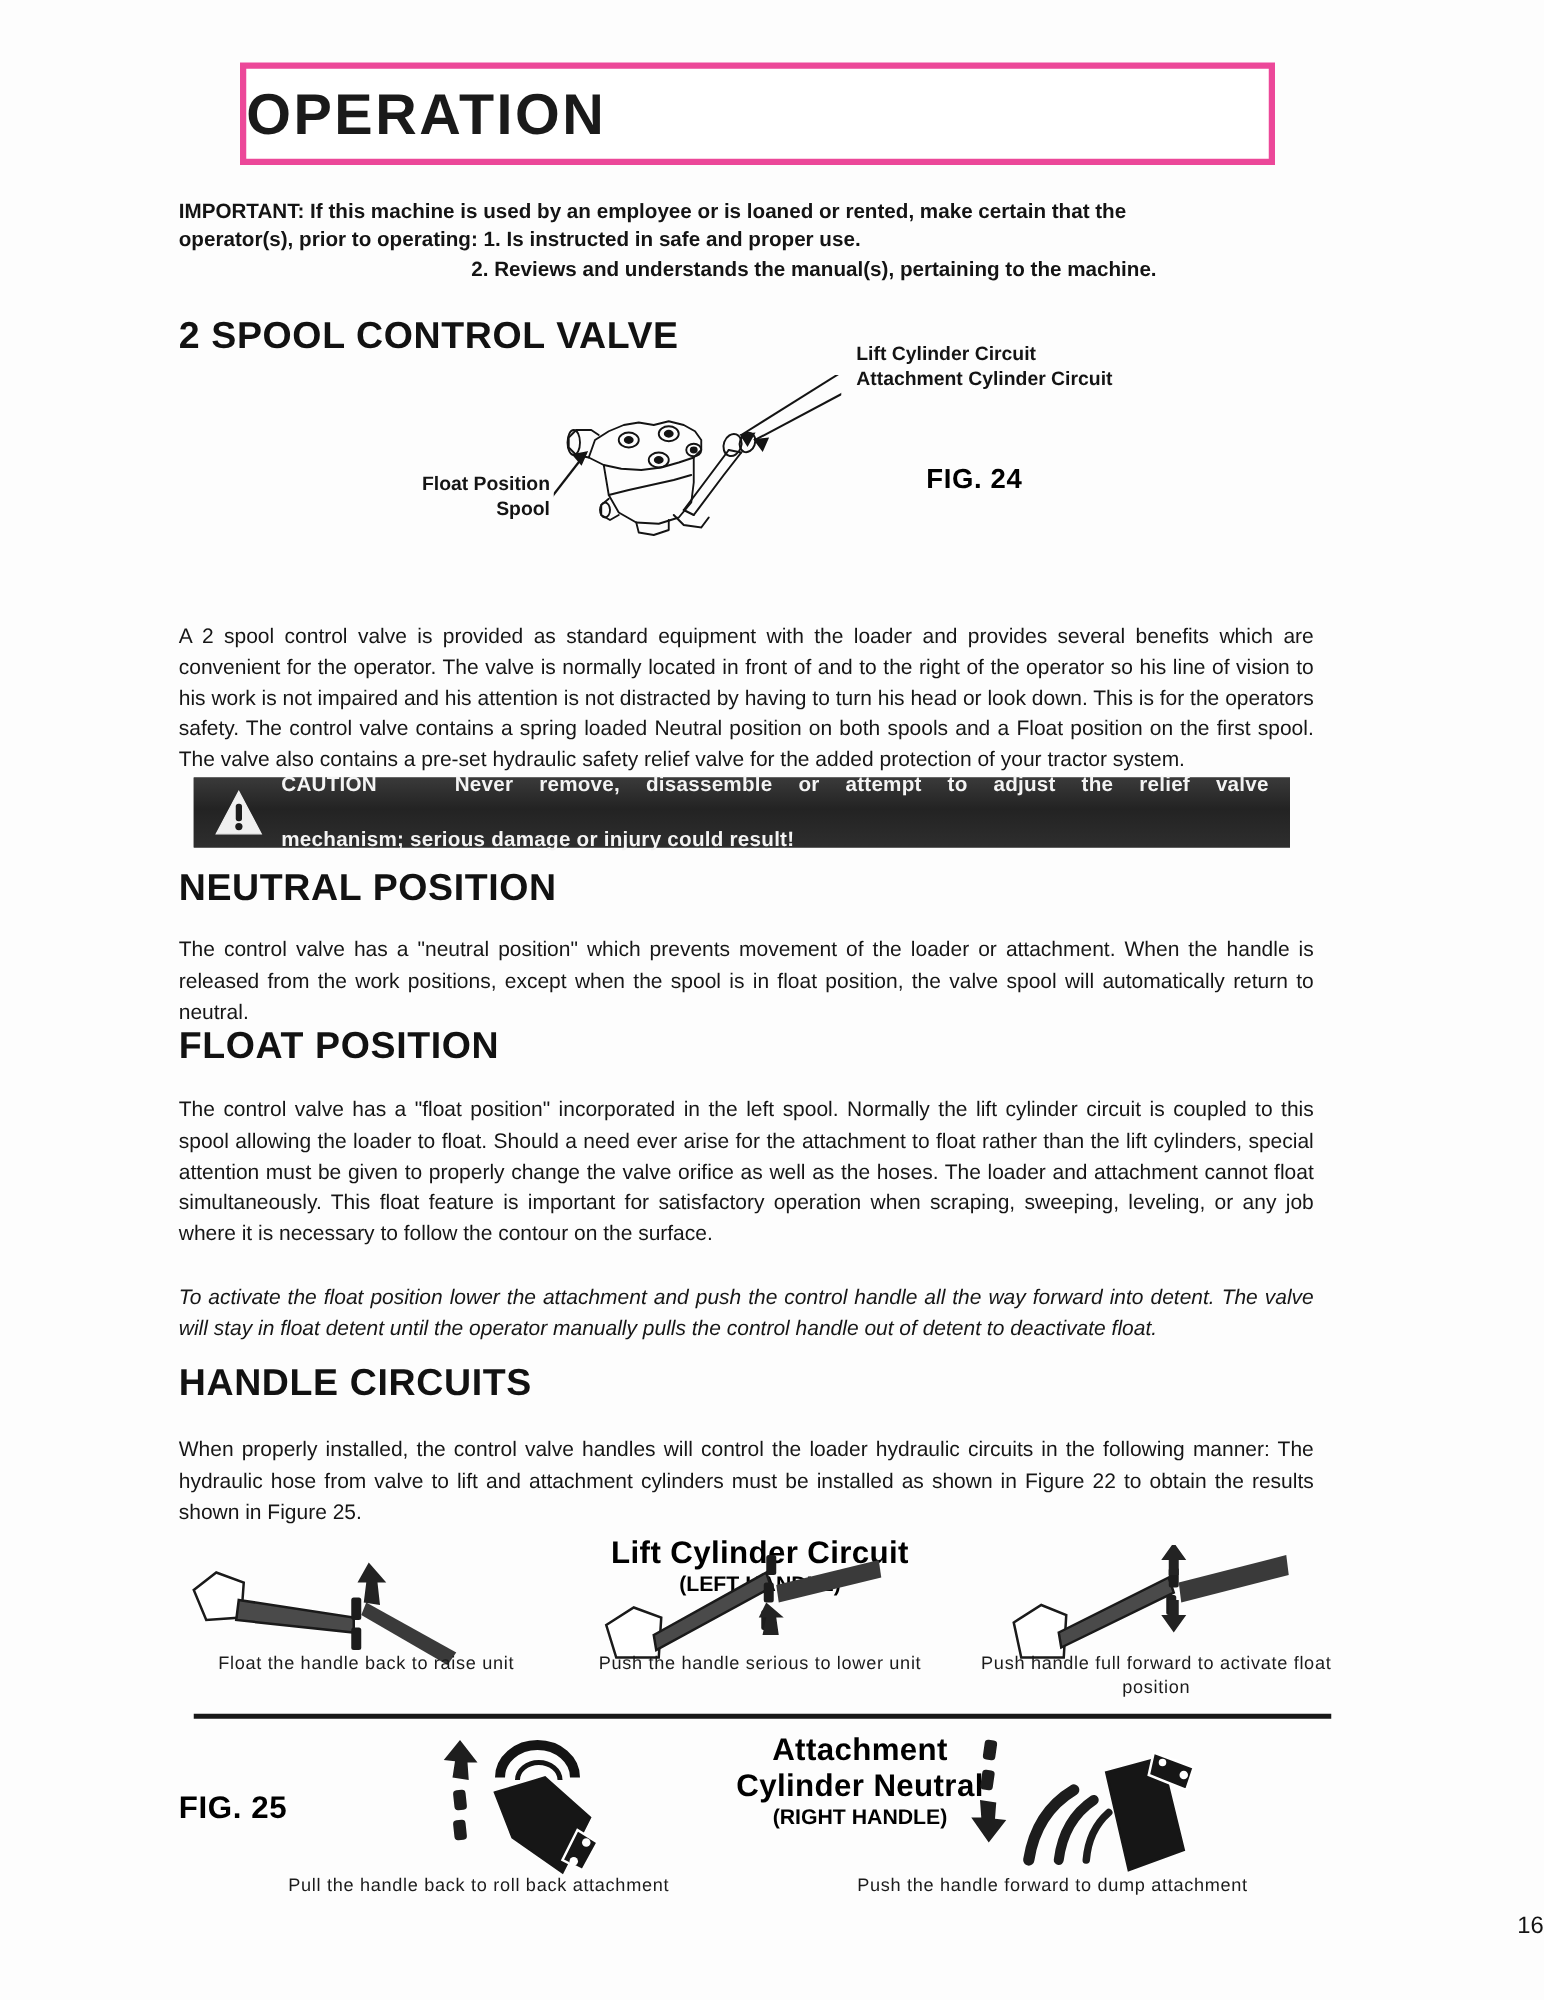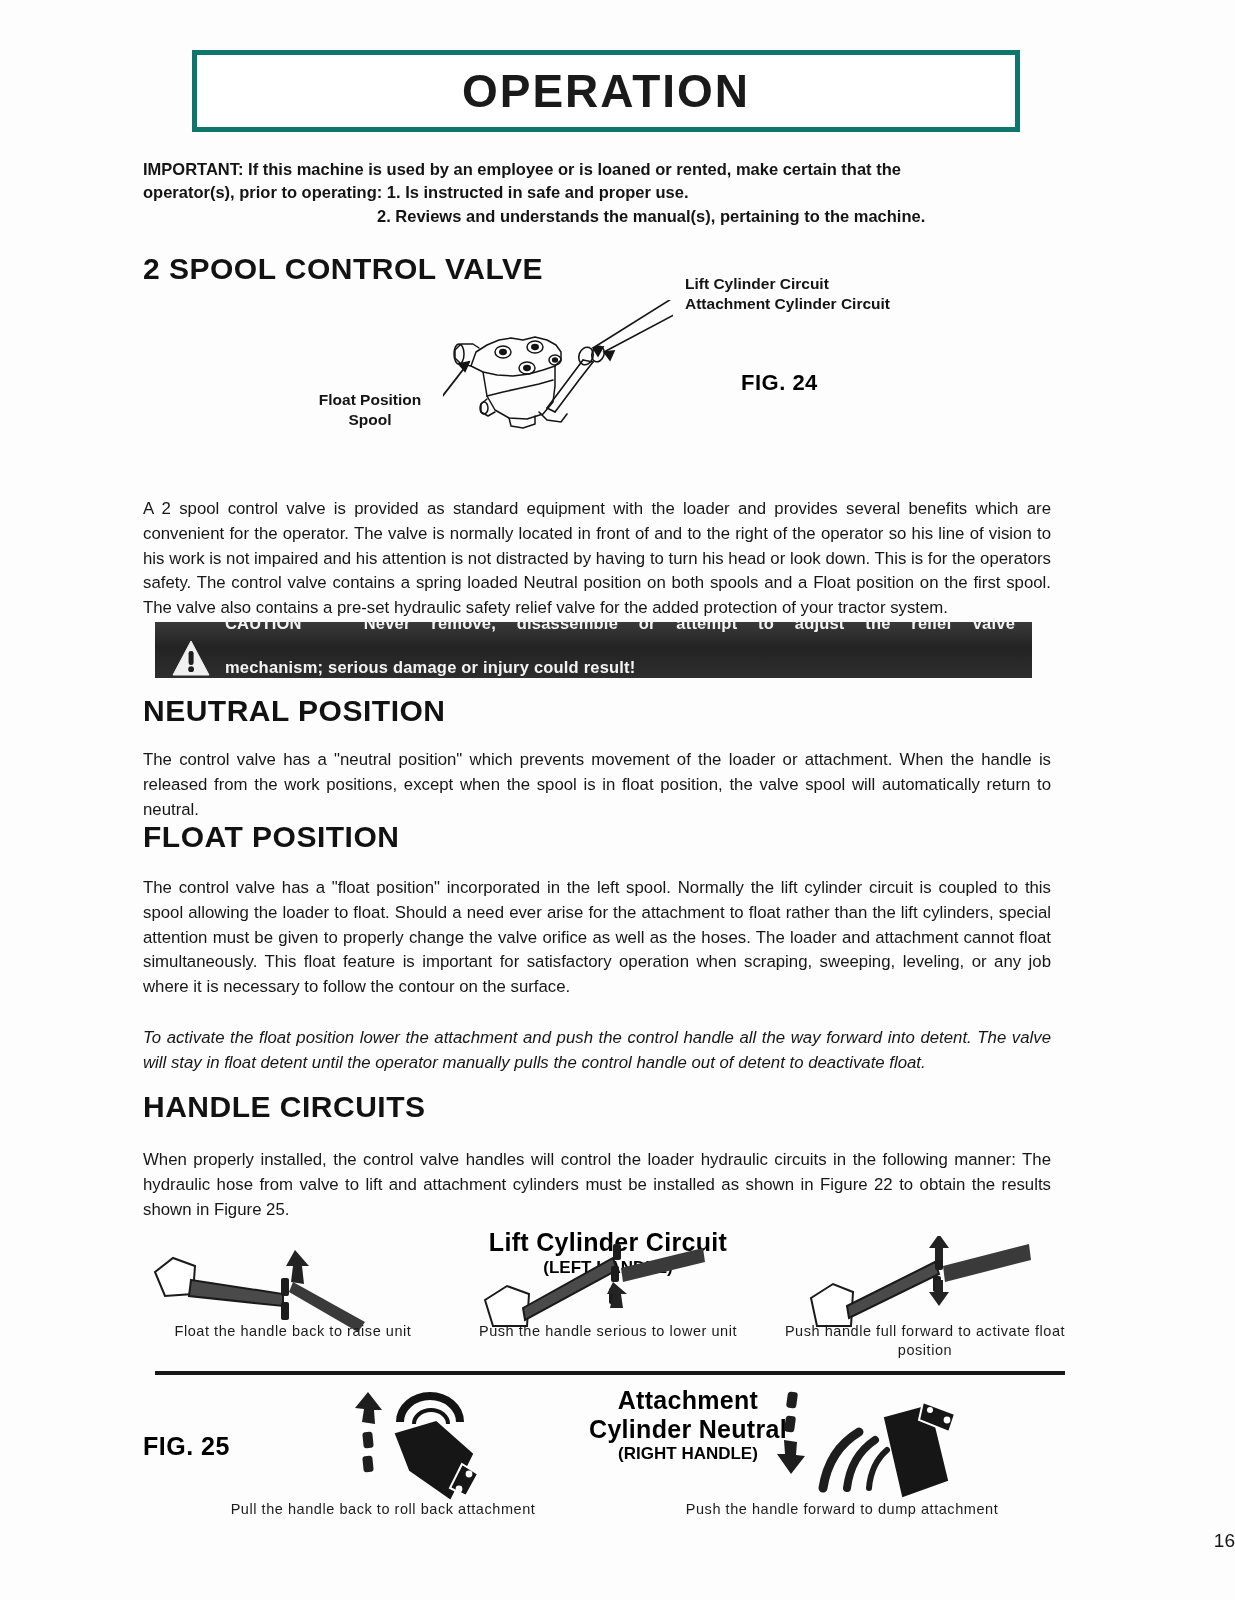--- a/index.html
+++ b/index.html
@@ -21,25 +21,25 @@
     background: #fdfdfd;
   }
 
   
   .title-box {
     position: absolute;
     left: 192px;
     top: 50px;
     width: 828px;
     height: 82px;
-    border: 5px solid #0f766e;
+    border: 5px solid #ec4899;
     box-sizing: border-box;
     display: flex;
     align-items: center;
-    justify-content: center;
+    justify-content: flex-start;
     background: #fff;
   }
   .title-box .title-text {
     font-size: 46px;
     font-weight: bold;
     letter-spacing: 2px;
     font-family: "Liberation Sans", sans-serif;
     color: #1a1a1a;
   }
 
@@ -83,21 +83,21 @@
     position: absolute;
     font-size: 15.5px;
     font-weight: bold;
     line-height: 1.28;
     color: #141414;
     white-space: nowrap;
   }
   #callout-lift { left: 542px; top: 22px; }
   #callout-attach { left: 542px; top: 42px; }
   #callout-float {
-    left: 157px; top: 138px; text-align: center; width: 140px;
+    left: 157px; top: 126px; text-align: right; width: 140px;
     white-space: normal;
   }
   #fig24-label {
     position: absolute;
     left: 598px; top: 118px;
     font-size: 22px; font-weight: bold; letter-spacing: 0.5px;
   }
   .fig24-art { position: absolute; left: 300px; top: 48px; width: 230px; height: 130px; }
 
   
@@ -120,21 +120,21 @@
   
   .caution {
     position: absolute;
     left: 155px;
     top: 622px;
     width: 877px;
     height: 56px;
     background: #2b2b2b;
     background-image: linear-gradient(180deg,#3a3a3a 0%,#232323 45%,#2e2e2e 100%);
     display: flex;
-    align-items: flex-end;
+    align-items: center;
     padding: 0 4px 0 16px;
     box-sizing: border-box;
   }
   .caution .tri {
     flex: 0 0 auto;
     width: 40px; height: 40px;
     position: relative;
     margin-right: 14px;
   }
   .caution .tri svg { display:block; }

